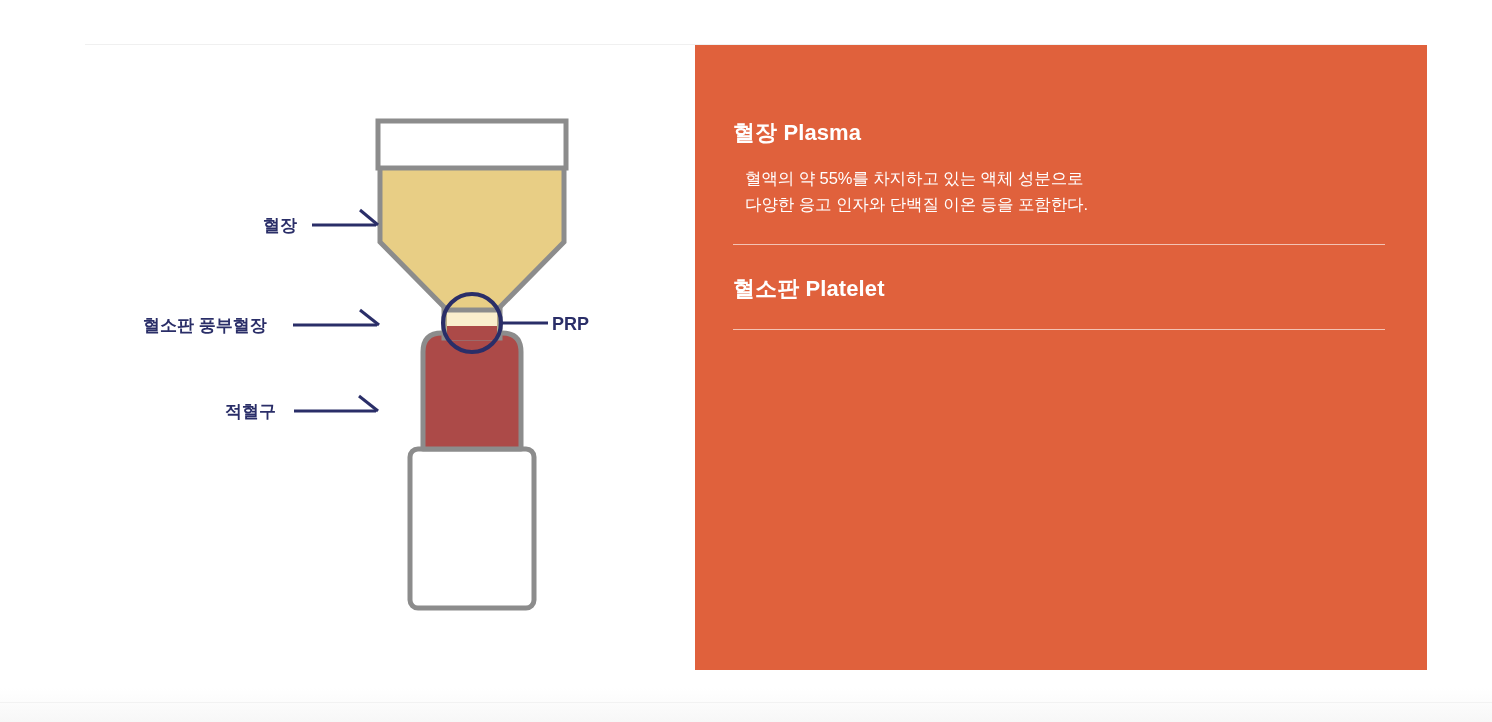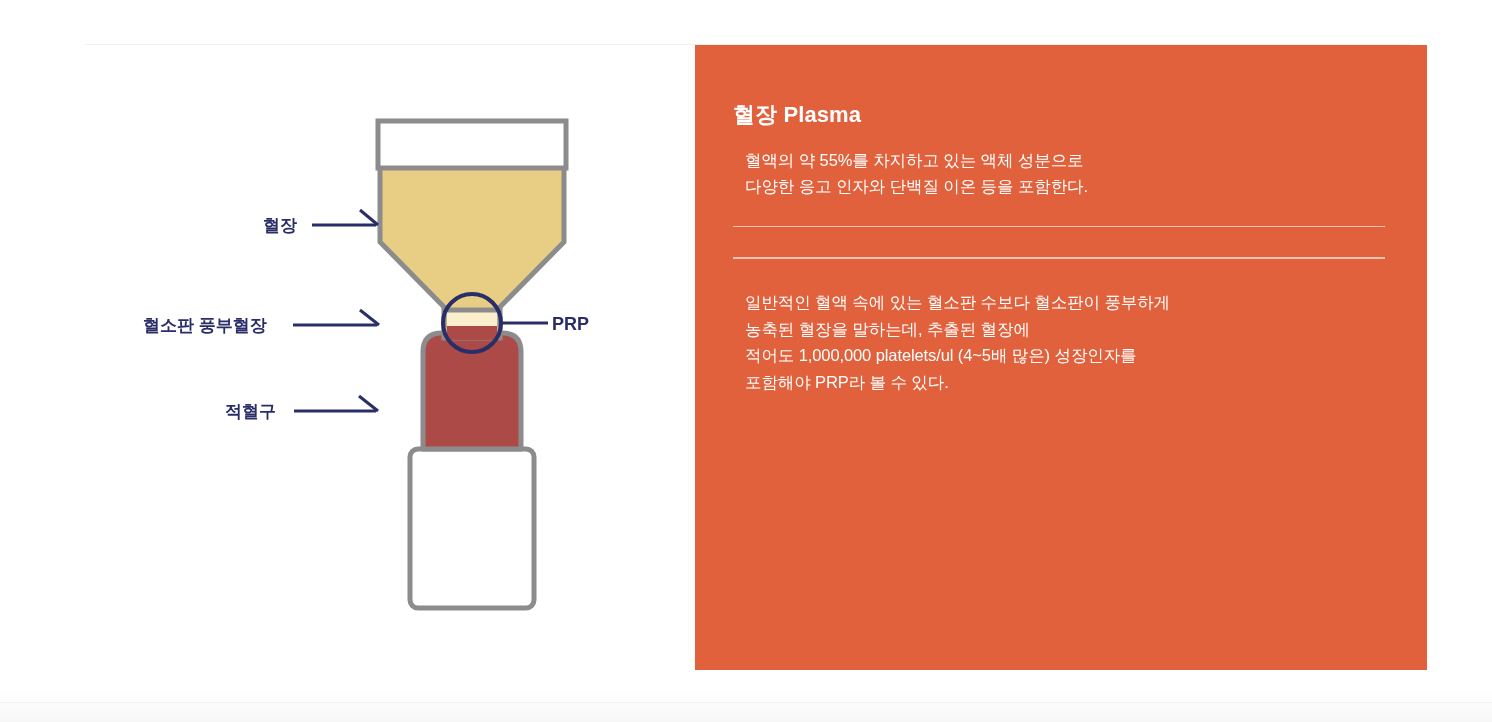--- a/index.html
+++ b/index.html
@@ -63,21 +63,21 @@
     top: 45px;
     width: 732px;
     height: 625px;
     background: #e0613c;
     box-sizing: border-box;
     padding: 0;
   }
   .panel-inner {
     position: absolute;
     left: 38px;
-    top: 56px;
+    top: 74px;
     right: 36px;
   }
   .section { position: relative; }
   .section-heading {
     color: #ffffff;
     font-size: 22px;
     font-weight: bold;
     letter-spacing: 0.1px;
     margin: 0 0 18px 0;
     line-height: 1.25;
@@ -168,29 +168,26 @@
 
       <div class="section">
         <h2 class="section-heading">혈장 Plasma</h2>
         <p class="section-body">혈액의 약 55%를 차지하고 있는 액체 성분으로
 다양한 응고 인자와 단백질 이온 등을 포함한다.</p>
       </div>
 
       <div class="divider"></div>
 
       <div class="section">
+        <h2 class="section-heading">혈소판 Platelet</h2>
       </div>
 
       <div class="divider"></div>
 
       <div class="section">
-        <p class="section-body">일반적인 혈액 속에 있는 혈소판 수보다 혈소판이 풍부하게
-농축된 혈장을 말하는데, 추출된 혈장에
-적어도 1,000,000 platelets/ul (4~5배 많은) 성장인자를
-포함해야 PRP라 볼 수 있다.</p>
       </div>
 
     </div>
   </div>
 
   <div class="bottom-band"></div>
   <div class="bottom-rule"></div>
 
 </div>
 

